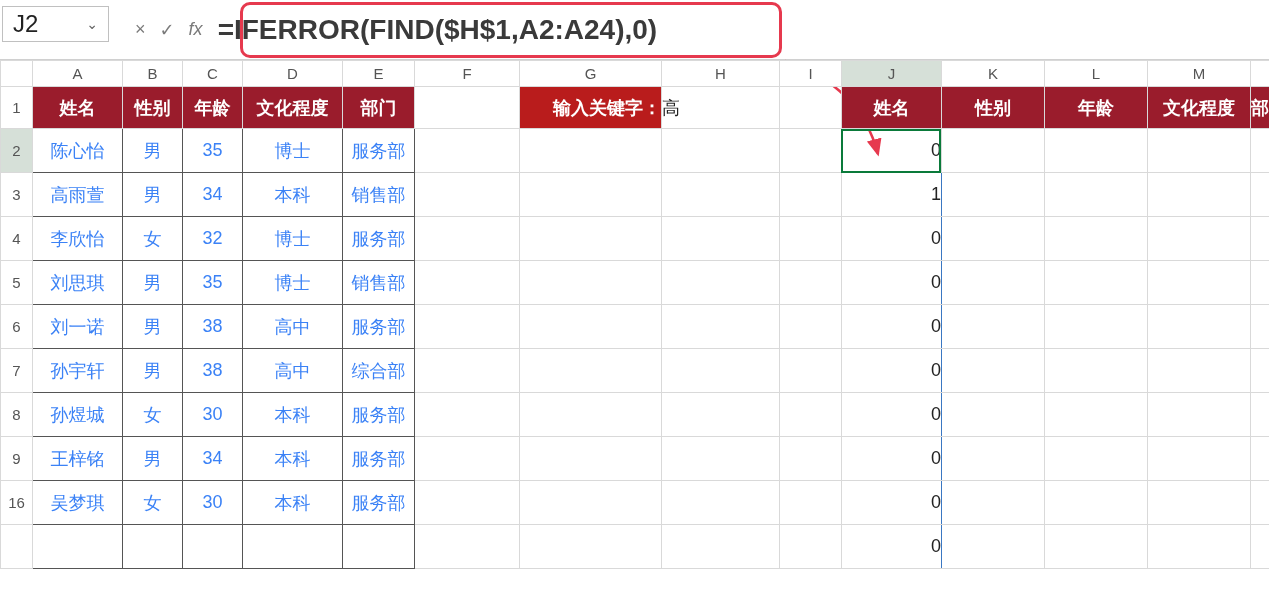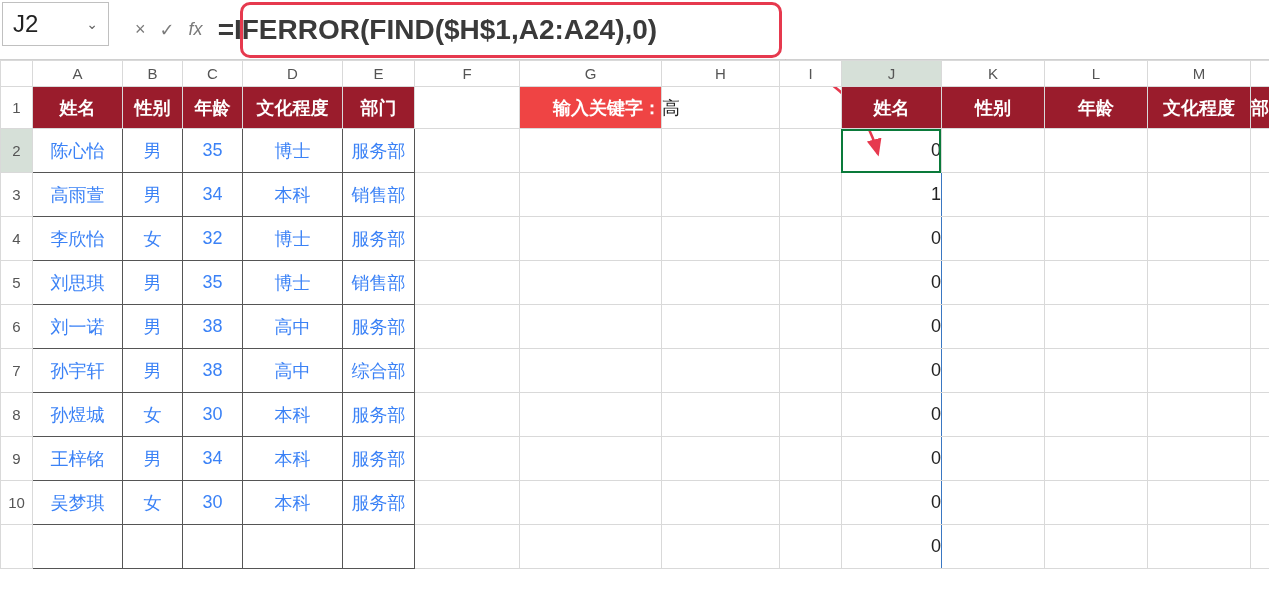--- a/index.html
+++ b/index.html
@@ -1,20 +1,20 @@
 <!DOCTYPE html>
 <html><head>
 <meta charset="utf-8">
 <style>
   * { box-sizing: border-box; }
   body { margin:0; font-family: "Segoe UI", Arial, sans-serif; background:#fff; overflow:hidden; width:1269px; height:591px; position:relative; }
 
   
   .formula-row { display:flex; align-items:center; height:60px; border-bottom:1px solid #d0d0d0; background:#fff; }
-  .name-box { width:107px; height:44px; display:flex; align-items:center; padding:1px 10px; border:1px solid #c0c0c0; margin:4px 0 16px 2px; font-size:24px; color:#222; }
+  .name-box { width:107px; height:36px; display:flex; align-items:center; padding:1px 10px; border:1px solid #c0c0c0; margin:4px 0 16px 2px; font-size:24px; color:#222; }
   .name-box .caret { margin-left:auto; font-size:14px; color:#666; }
   .fb-sep { width:16px; }
   .fb-icons { display:flex; align-items:center; gap:14px; color:#7a7a7a; font-size:18px; padding:0 10px; height:44px; }
   .fb-icons span { display:inline-flex; align-items:center; }
   .formula-box { flex:1; height:44px; border:1px solid transparent; display:flex; align-items:center; font-size:28px; color:#3a3a3a; padding-left:4px;font-weight:bold; }
   .formula-hl { position:absolute; left:240px; top:2px; height:56px; width:542px; border:3px solid #e6394e; border-radius:10px; pointer-events:none; }
 
   
   .grid-wrap { position:relative; }
   table.grid { border-collapse:collapse; table-layout:fixed; width:1269px; }
@@ -41,21 +41,21 @@
   col.cL { width:103px; }
   col.cM { width:103px; }
   col.cN { width:19px; }
 
   
   tr.hh td { height:42px; }
   tr.dd td { height:44px; }
 
   .hdr-cell { background:#9a1c2c; color:#fff; font-weight:bold; font-size:18px; text-align:center; }
   .hdr-cell-alt { background:#9a1c2c; color:#fff; font-weight:bold; font-size:18px; text-align:center; }
-  .lbl-cell { background:#ef4444; color:#fff; font-weight:bold; font-size:18px; text-align:right; padding-right:6px; }
+  .lbl-cell { background:#b91c1c; color:#fff; font-weight:bold; font-size:18px; text-align:right; padding-right:6px; }
 
   .cell { font-size:18px; text-align:center; color:#3b82f6; }
   .cell-r { font-size:18px; text-align:right; padding-right:8px; color:#222; }
   .cell-l { font-size:18px; text-align:left; padding-left:6px; color:#222; }
   .outlineA { border:1px solid #555 !important; }
 
   
   .sel-cell { position:relative; }
   .sel-overlay { position:absolute; border:2px solid #0a7a3a; pointer-events:none; }
   .spill-border { border-left:1px solid #3a77c2 !important; border-right:1px solid #3a77c2 !important; }
@@ -282,21 +282,21 @@
           <td></td>
           <td></td>
           <td></td>
     <td class="cell-r spill-border">0</td>
     <td></td>
           <td></td>
           <td></td>
           <td></td>
   </tr>
   <tr class="dd">
-    <td class="rowhdr">10</td>
+    <td class="rowhdr">16</td>
     <td class="cell outlineA">吴梦琪</td>
     <td class="cell outlineA">女</td>
     <td class="cell outlineA">30</td>
     <td class="cell outlineA">本科</td>
     <td class="cell outlineA">服务部</td>
     <td></td>
           <td></td>
           <td></td>
           <td></td>
     <td class="cell-r spill-border">0</td>

